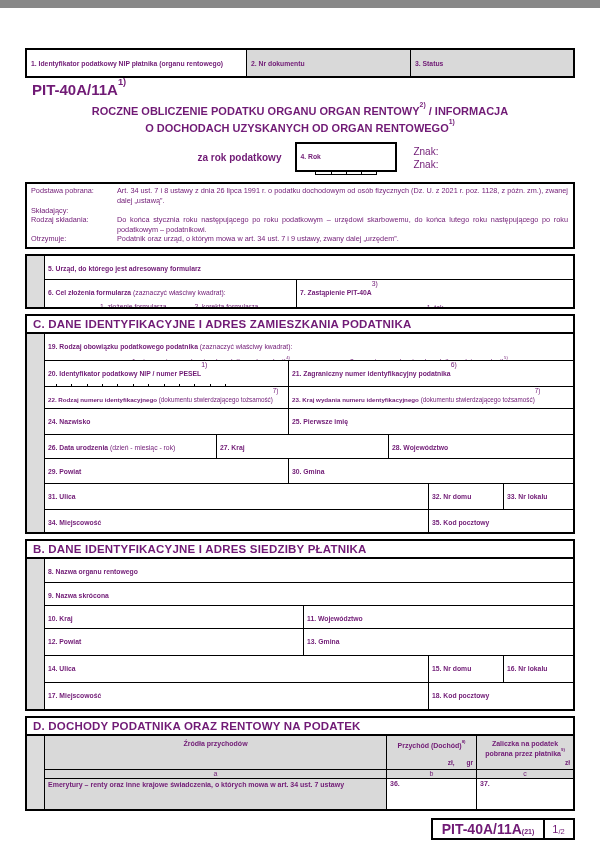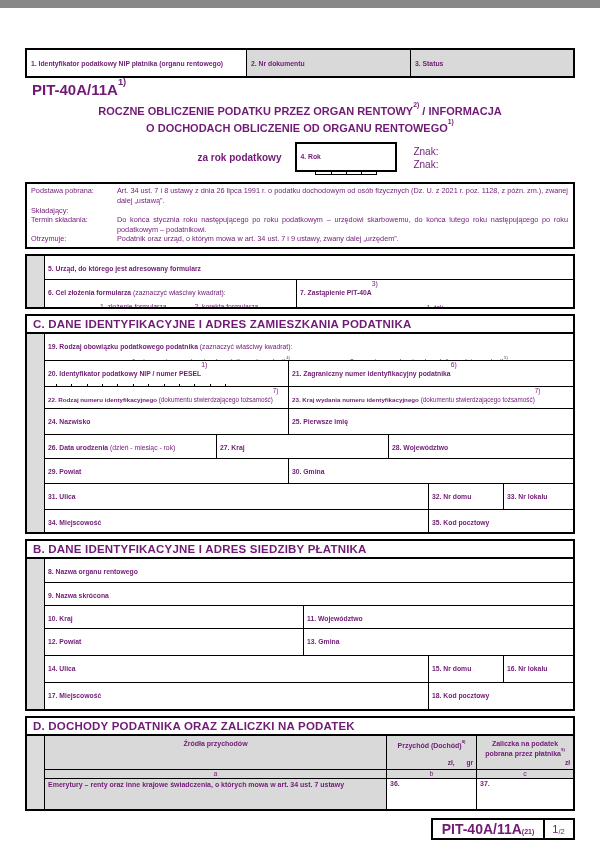--- a/index.html
+++ b/index.html
@@ -94,22 +94,22 @@
       <div class="tbox gray w3">
         <span class="lbl b">3. Status</span>
       </div>
     </div>
 
     <div class="formcode">
       <span>PIT-40A/11A</span><sup>1)</sup>
     </div>
 
     <div class="title">
-      <div><span>ROCZNE OBLICZENIE PODATKU PRZEZ ORGAN RENTOWY</span><sup>2)</sup><span> / INFORMACJA</span></div>
-      <div><span>O DOCHODACH OBLICZENIE OD ORGANU RENTOWEGO</span><sup>1)</sup></div>
+      <div><span>ROCZNE OBLICZENIE PODATKU ORGANU ORGAN RENTOWY</span><sup>2)</sup><span> / INFORMACJA</span></div>
+      <div><span>O DOCHODACH UZYSKANYCH OD ORGAN RENTOWEGO</span><sup>1)</sup></div>
     </div>
 
     <div class="yearrow">
       <span class="yl">za rok podatkowy</span>
       <div class="yearbox">
         <span class="lbl b">4. Rok</span>
         <div class="ruler rok">
             <span></span>
             <span></span>
             <span></span>
@@ -124,21 +124,21 @@
 
     <div class="legal">
       <div class="lrow">
           <span class="llabel">Podstawa pobrana:</span>
           <span class="ltext">Art. 34 ust. 7 i 8 ustawy z dnia 26 lipca 1991 r. o podatku dochodowym od osób fizycznych (Dz. U. z 2021 r. poz. 1128, z późn. zm.), zwanej dalej „ustawą”.</span>
         </div>
       <div class="lrow">
           <span class="llabel">Składający:</span>
         </div>
       <div class="lrow">
-          <span class="llabel">Termin składania:</span>
+          <span class="llabel">Rodzaj składania:</span>
           <span class="ltext">Do końca stycznia roku następującego po roku podatkowym – urzędowi skarbowemu, do końca lutego roku następującego po roku podatkowym – podatnikowi.</span>
         </div>
       <div class="lrow">
           <span class="llabel">Otrzymuje:</span>
           <span class="ltext">Podatnik oraz urząd, o którym mowa w art. 34 ust. 7 i 9 ustawy, zwany dalej „urzędem”.</span>
         </div>
     </div>
 
     <div class="section">
       <div class="sec-body">
@@ -261,21 +261,21 @@
           </div>
           <div class="frow last" style="height:26px;">
             <div class="fcell" style="width:384px;"><span class="lbl b">17. Miejscowość</span></div>
             <div class="fcell flex1 lastc"><span class="lbl b">18. Kod pocztowy</span></div>
           </div>
         </div>
       </div>
     </div>
 
     <div class="section">
-      <div class="sec-h">D. DOCHODY PODATNIKA ORAZ ZALICZKI NA PODATEK</div>
+      <div class="sec-h">D. DOCHODY PODATNIKA ORAZ RENTOWY NA PODATEK</div>
       <div class="sec-body">
         <div class="gutter"></div>
         <div class="fields">
           <div class="frow" style="height:34px;">
             <div class="fcell dth" style="width:342px; padding-top:4px;"><span>Źródła przychodów</span></div>
             <div class="fcell dth" style="width:90px; padding-top:4px;">
               <span>Przychód (Dochód)</span><sup>8)</sup>
               <span class="units">
                   <span>zł,</span>
                   <span>gr</span>

